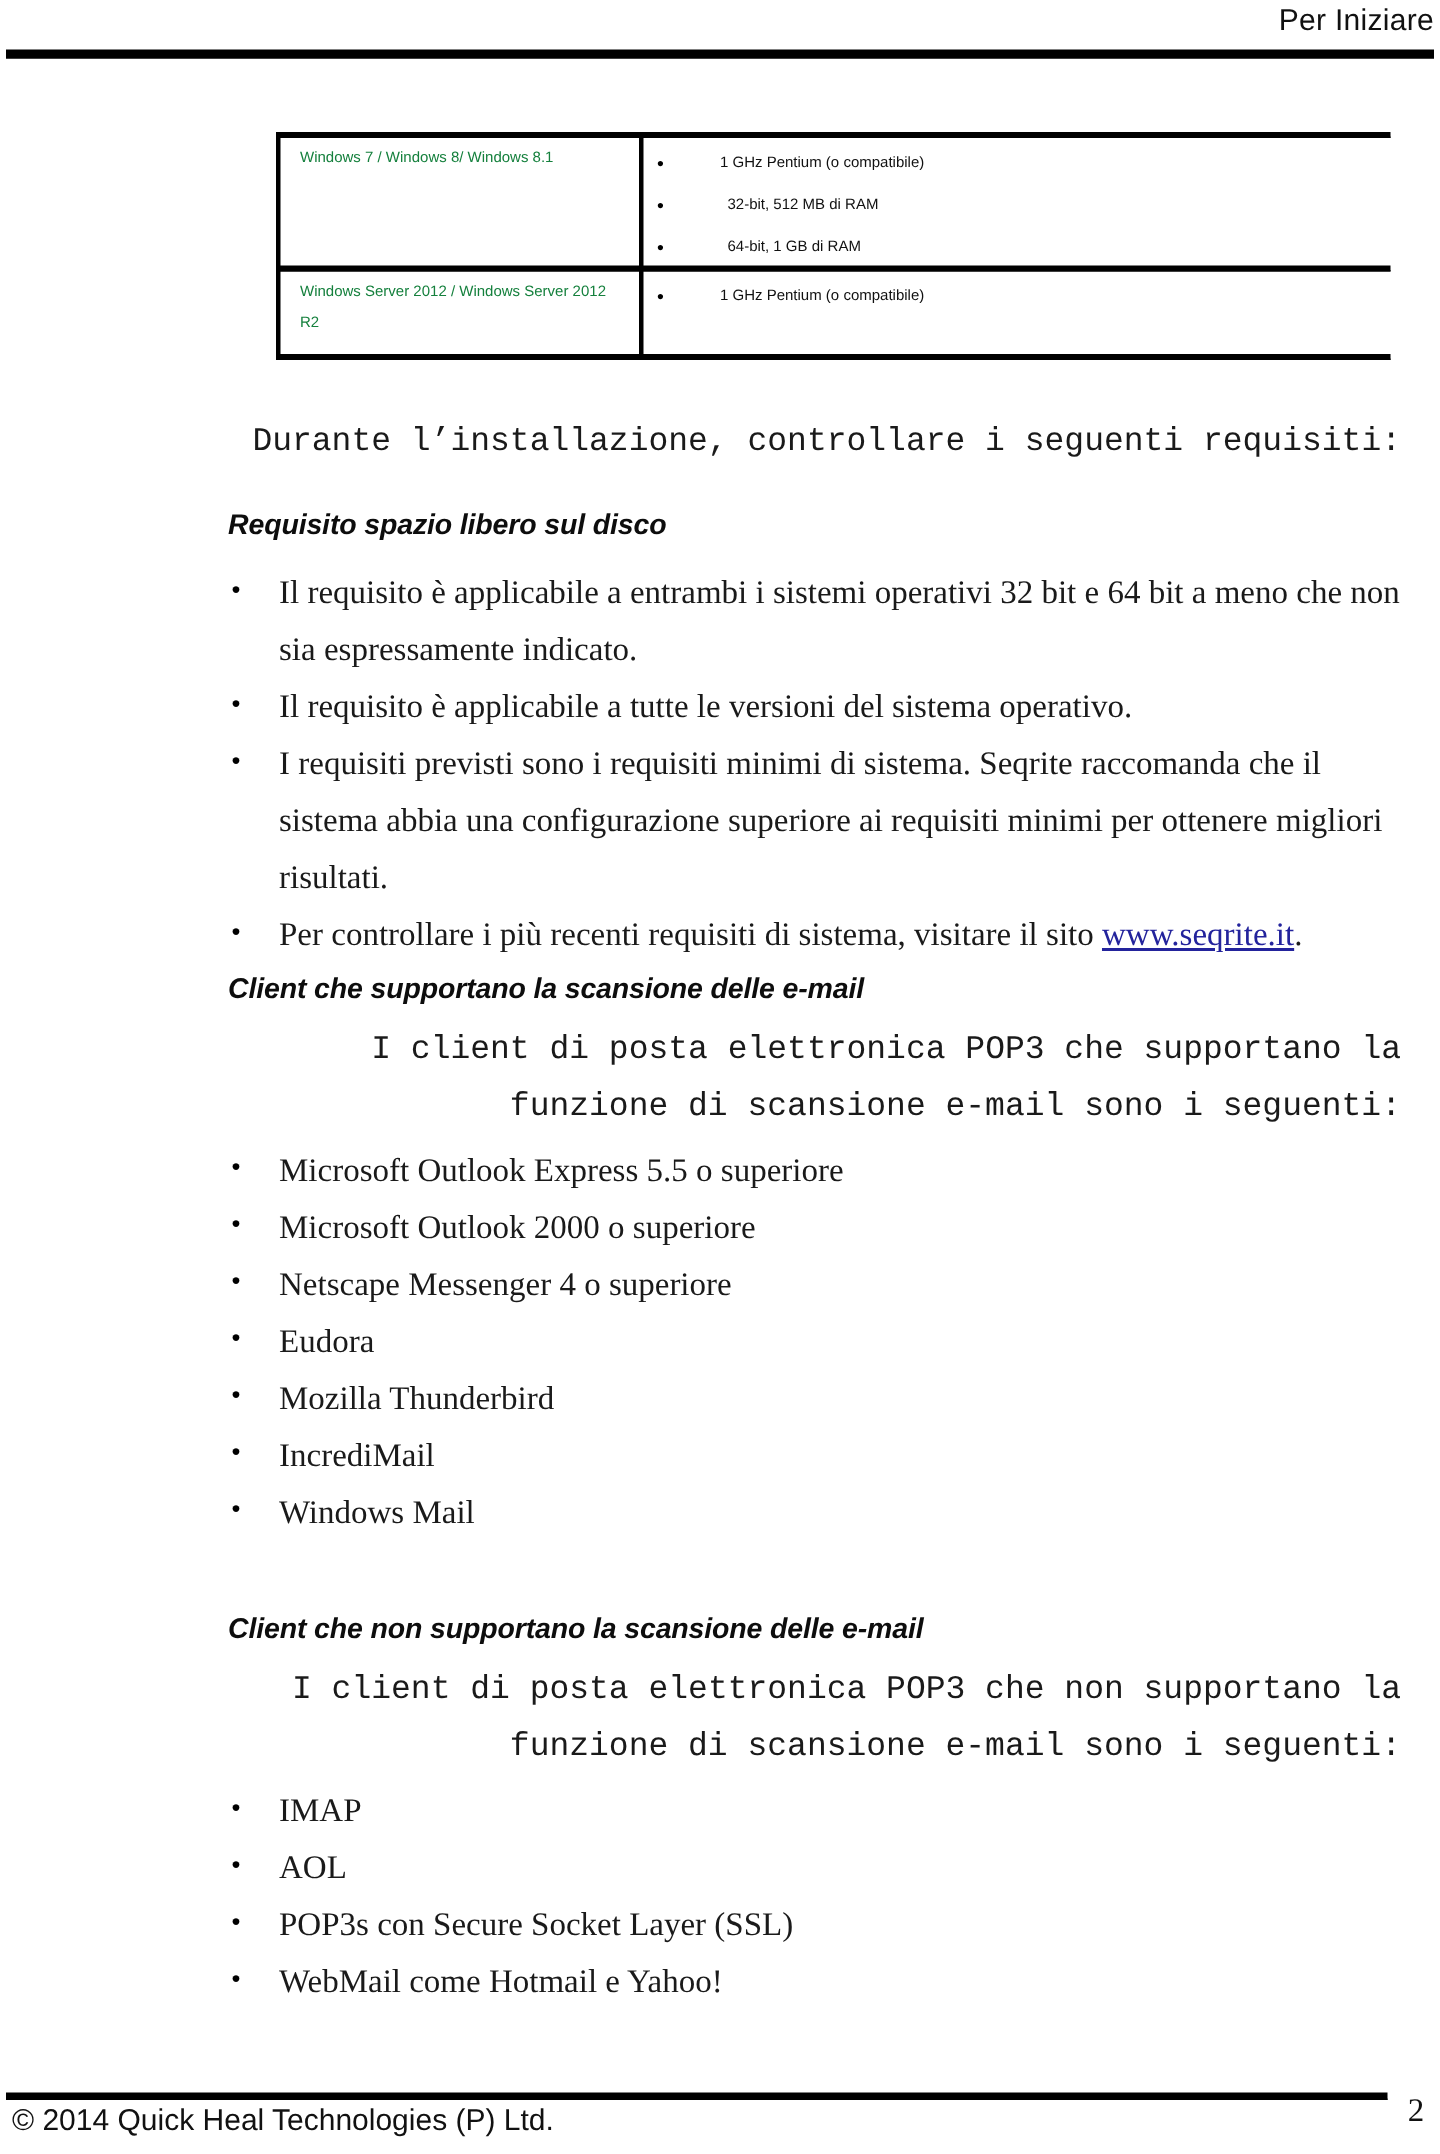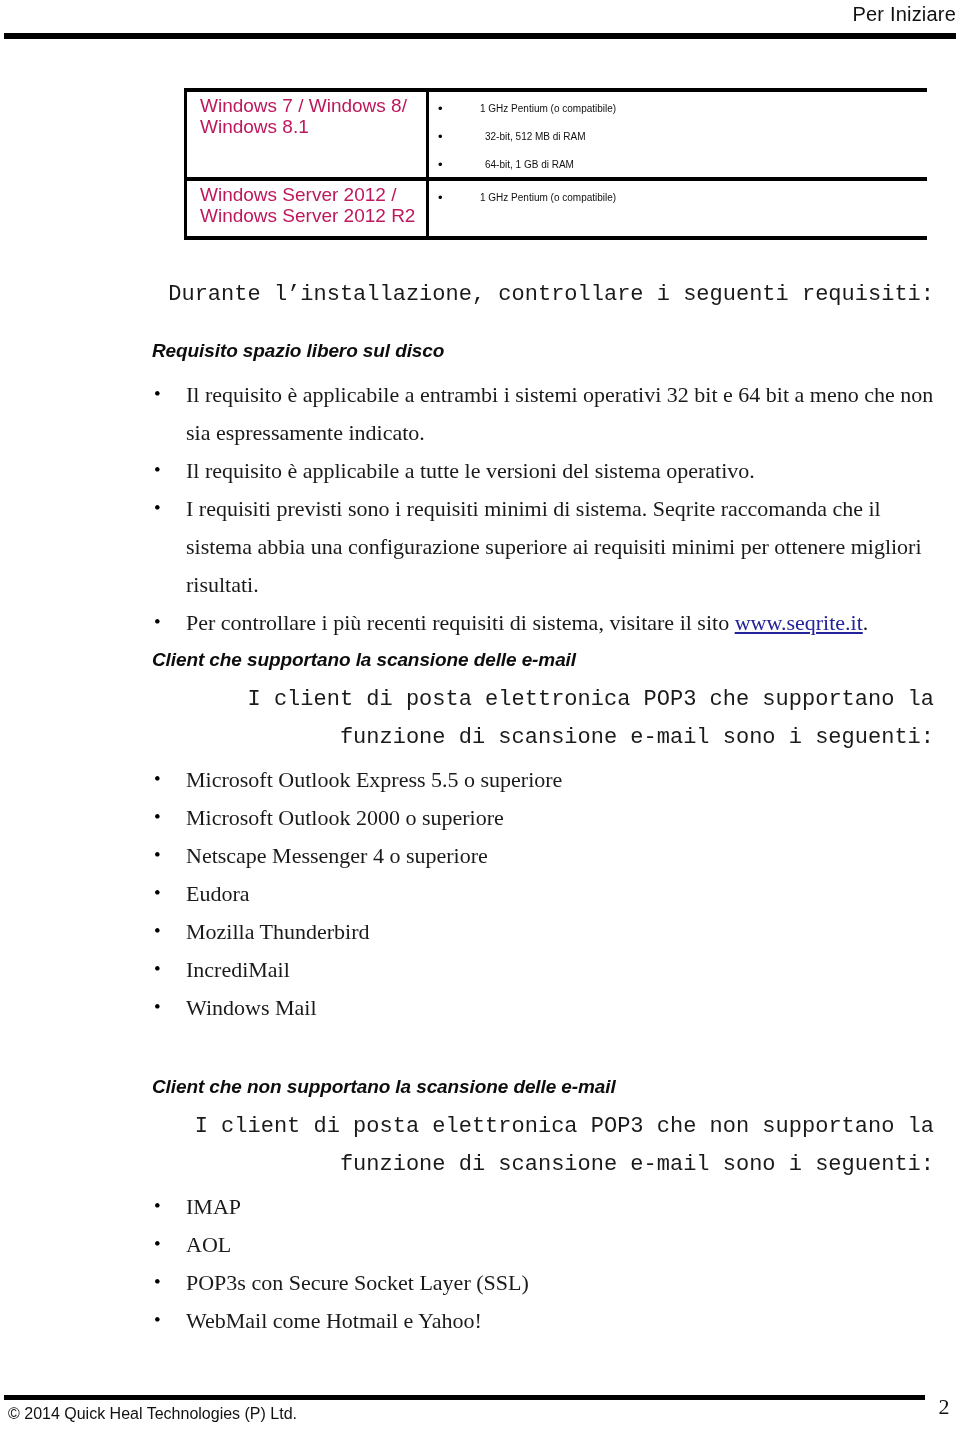--- a/index.html
+++ b/index.html
@@ -89,23 +89,23 @@
   }
   .tbl-row.r1 { top: 4px;  height: 85px; }
   .tbl-row.r2 { top: 93px; height: 55px; }
 
   .tbl-cell-os {
     position: absolute;
     left: 16px;
     top: 3px;
     width: 218px;
     font-family: "Liberation Sans", "DejaVu Sans", sans-serif;
-    font-size: 19px;
+    font-size: 10px;
     line-height: 21px;
-    color: #be185d;
+    color: #15803d;
   }
   .tbl-cell-specs {
     position: absolute;
     left: 254px;
     top: 3px;
     width: 480px;
   }
   .spec-item {
     position: relative;
     font-family: "Liberation Sans", "DejaVu Sans", sans-serif;
@@ -188,21 +188,21 @@
     width: 921px;
     height: 4px;
     background: #000000;
     border-bottom: 1px solid #000;
   }
   .footer-copy {
     position: absolute;
     left: 8px;
     top: 1402px;
     font-family: "Liberation Sans", "DejaVu Sans", sans-serif;
-    font-size: 16px;
+    font-size: 20px;
     line-height: 24px;
     color: #111;
   }
   .footer-page {
     position: absolute;
     left: 930px;
     top: 1392px;
     width: 28px;
     text-align: center;
     font-family: "Liberation Serif", "DejaVu Serif", serif;

